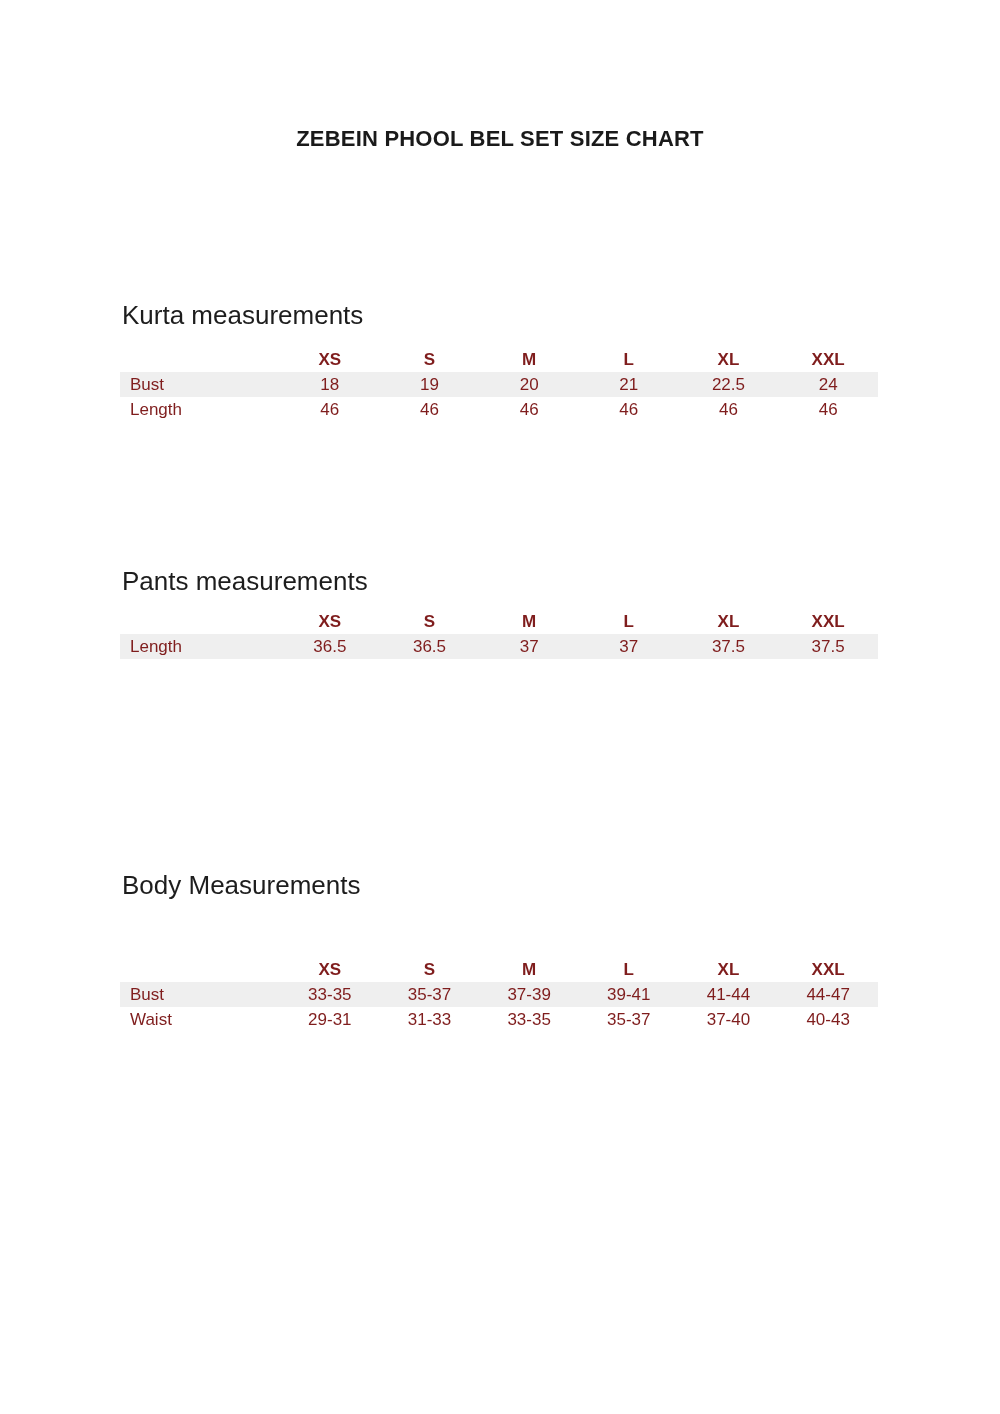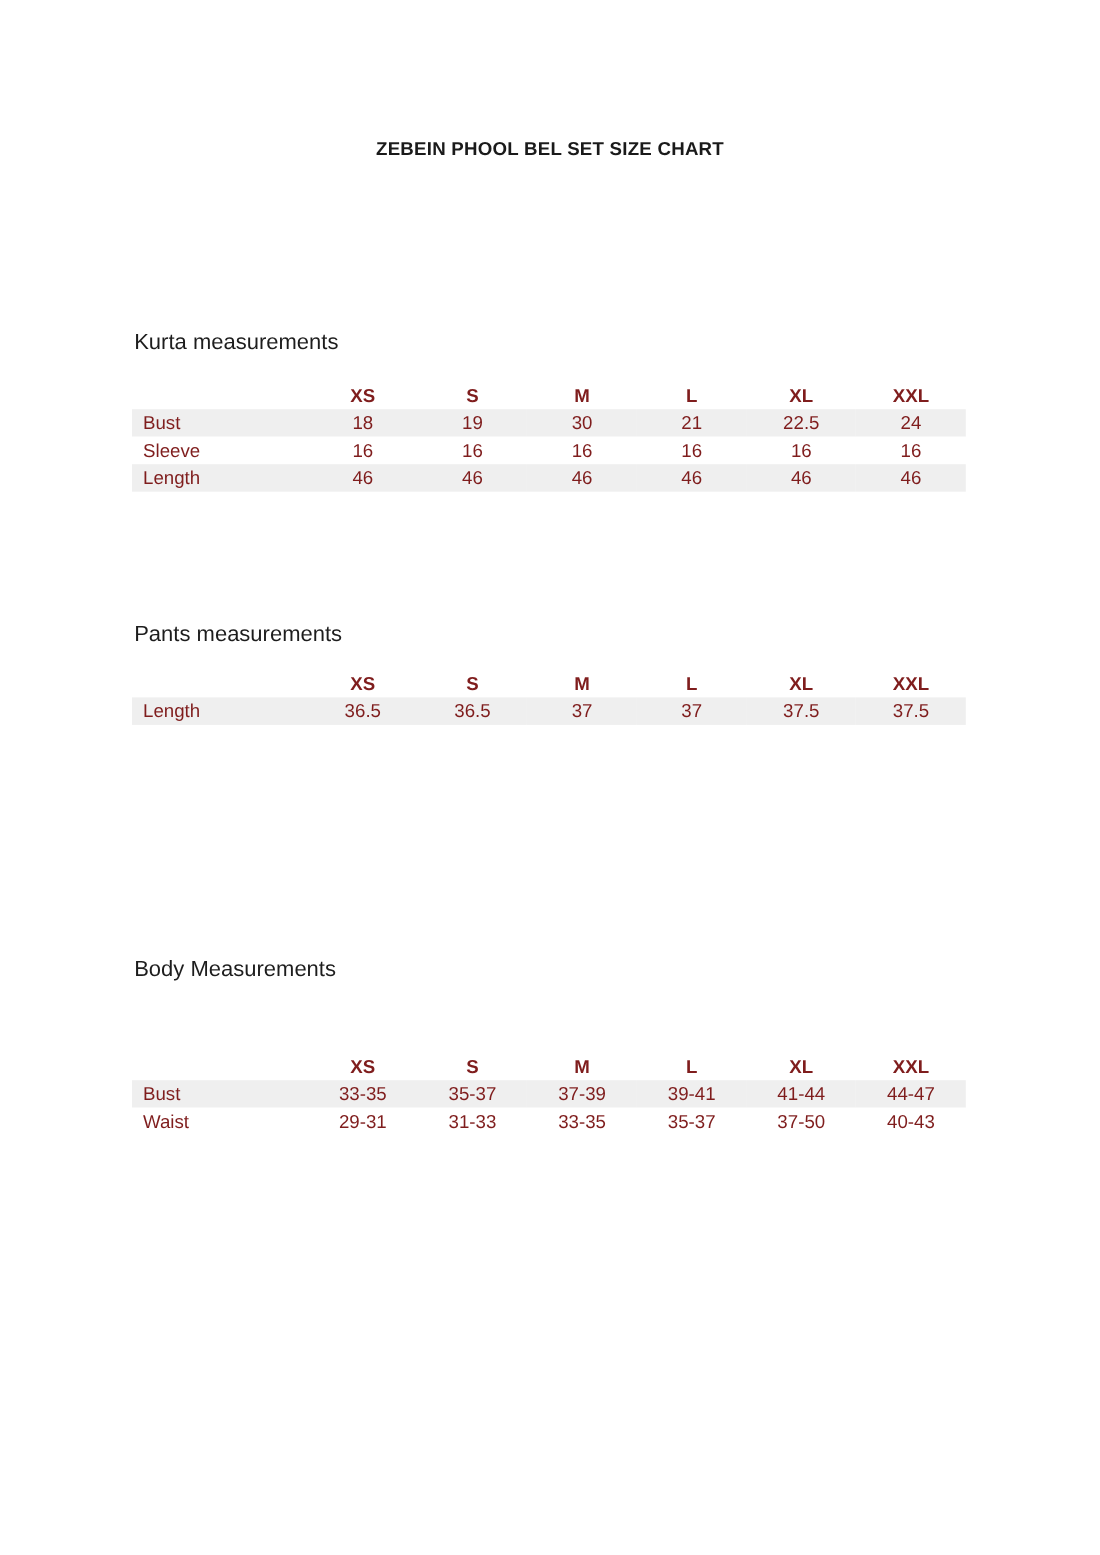--- a/index.html
+++ b/index.html
@@ -8,29 +8,29 @@
     background: #ffffff;
     font-family: "Liberation Sans", sans-serif;
     color: #1d1d1d;
     position: relative;
   }
   .doc-title {
     position: absolute;
     left: 0; top: 126px;
     width: 1000px;
     text-align: center;
-    font-size: 17px;
+    font-size: 22px;
     font-weight: bold;
     letter-spacing: 0.2px;
     color: #1a1a1a;
   }
   .section-heading {
     position: absolute;
     left: 122px;
-    font-size: 20px;
+    font-size: 26px;
     font-weight: normal;
     color: #1d1d1d;
   }
   #kurta-heading { top: 300px; }
   #pants-heading { top: 566px; }
   #body-heading  { top: 870px; text-align: right; }
 
   table.size-table {
     position: absolute;
     left: 120px;
@@ -93,33 +93,24 @@
       <th>L</th>
       <th>XL</th>
       <th>XXL</th>
     </tr>
   </thead>
   <tbody>
     <tr>
       <td class="label-cell">Bust</td>
       <td>18</td>
       <td>19</td>
-      <td>30</td>
+      <td>20</td>
       <td>21</td>
       <td>22.5</td>
       <td>24</td>
-    </tr>
-    <tr>
-      <td class="label-cell">Sleeve</td>
-      <td>16</td>
-      <td>16</td>
-      <td>16</td>
-      <td>16</td>
-      <td>16</td>
-      <td>16</td>
     </tr>
     <tr>
       <td class="label-cell">Length</td>
       <td>46</td>
       <td>46</td>
       <td>46</td>
       <td>46</td>
       <td>46</td>
       <td>46</td>
     </tr>
@@ -192,17 +183,17 @@
       <td>39-41</td>
       <td>41-44</td>
       <td>44-47</td>
     </tr>
     <tr>
       <td class="label-cell">Waist</td>
       <td>29-31</td>
       <td>31-33</td>
       <td>33-35</td>
       <td>35-37</td>
-      <td>37-50</td>
+      <td>37-40</td>
       <td>40-43</td>
     </tr>
   </tbody>
 </table>
 
 </body></html>

